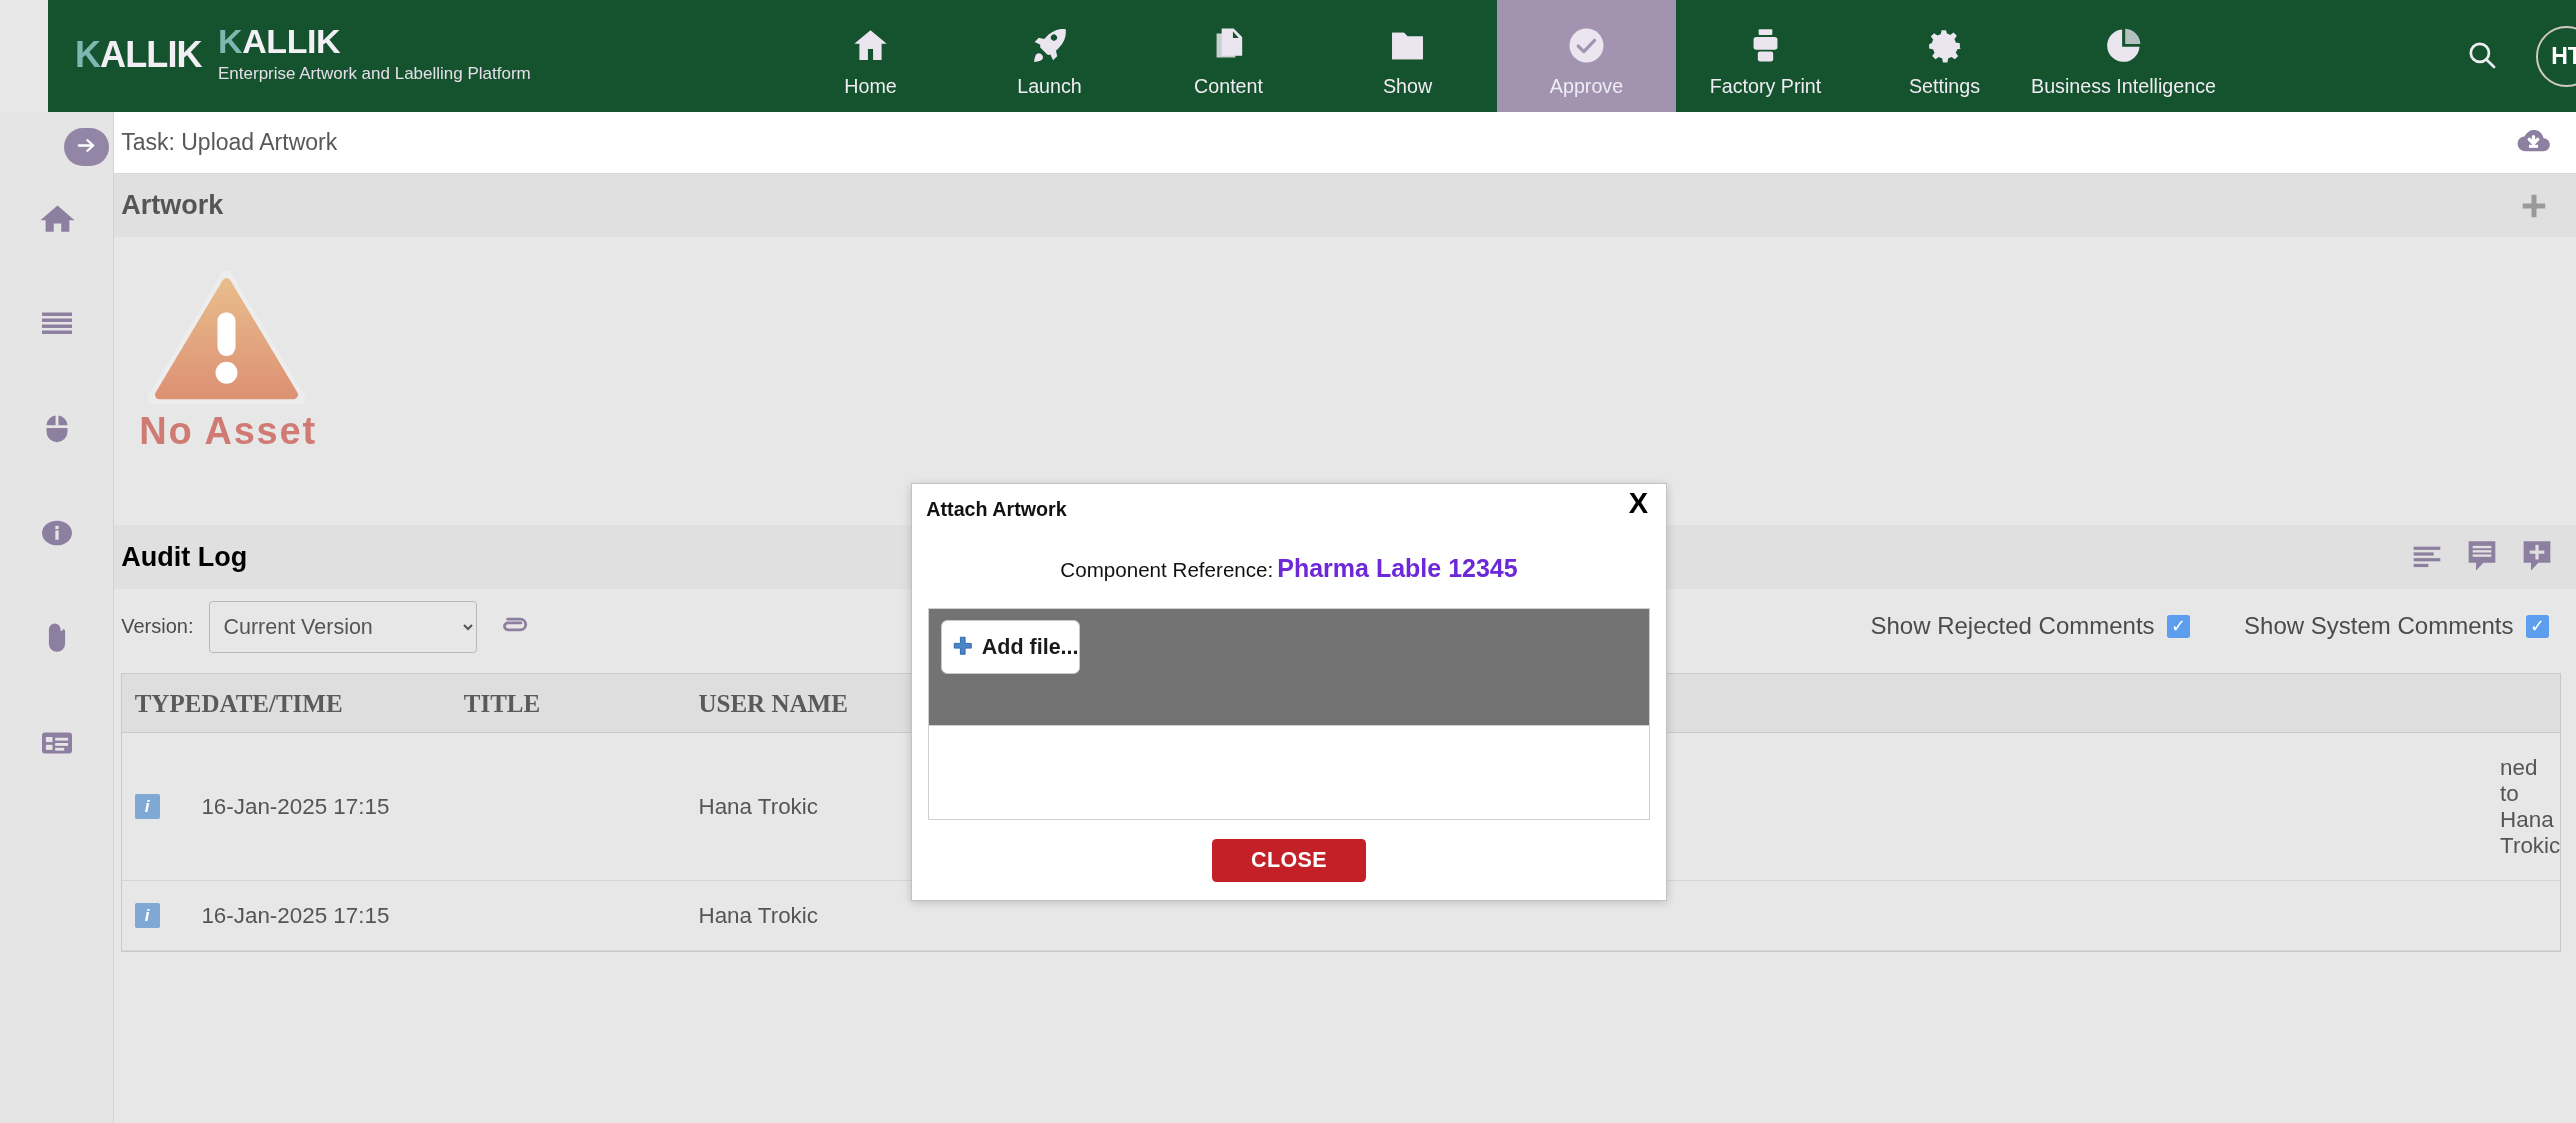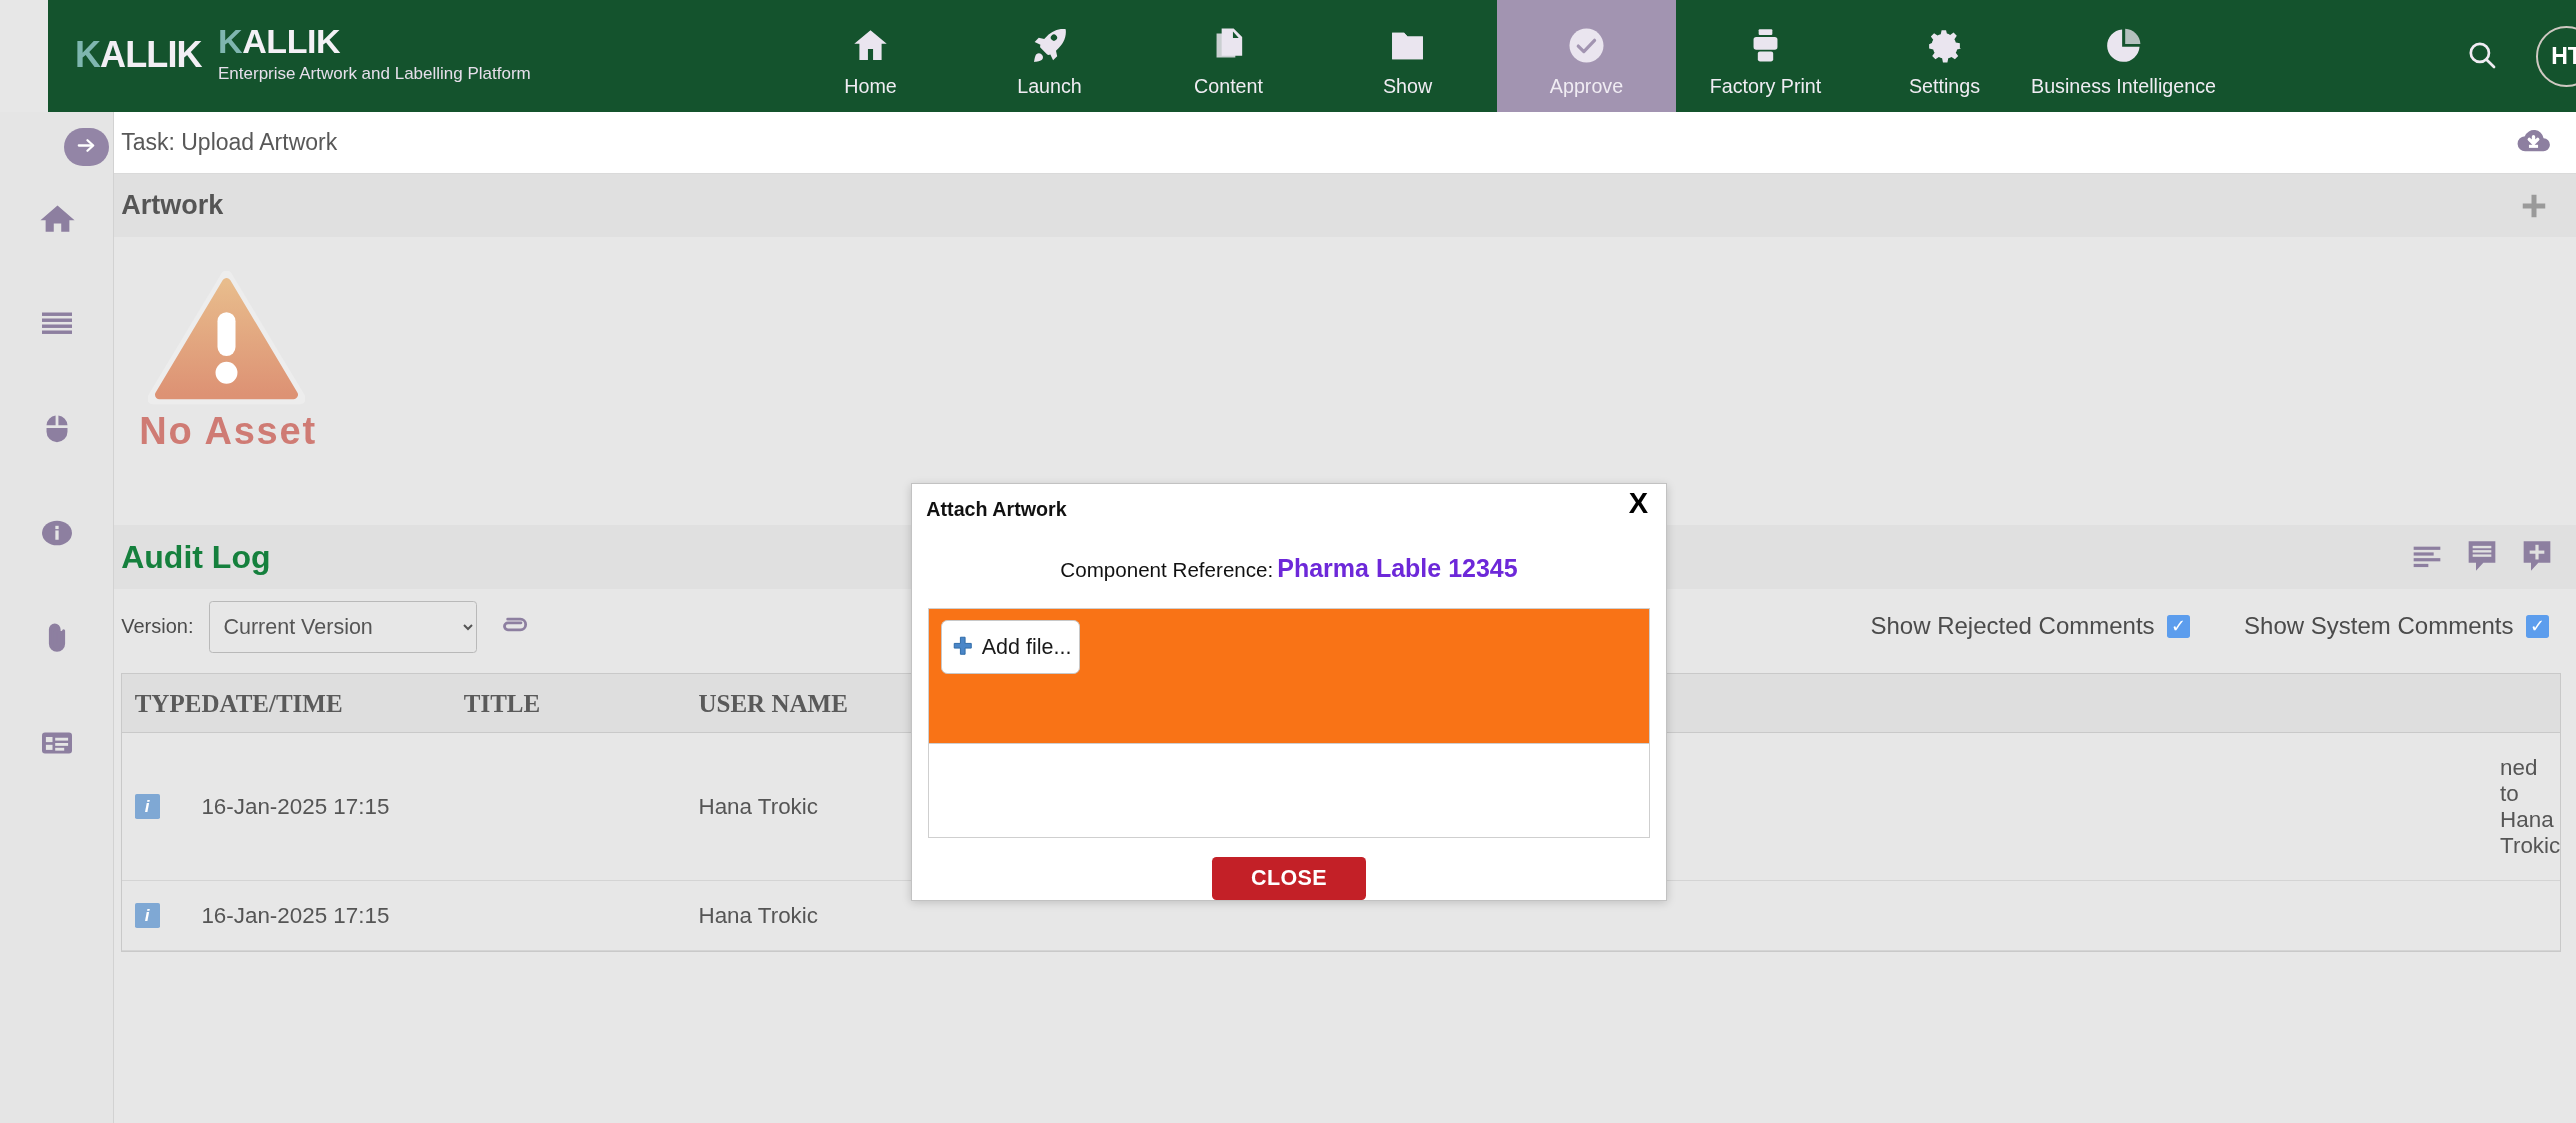--- a/index.html
+++ b/index.html
@@ -103,21 +103,21 @@
   .noasset .no-label {
     margin-top: 5.4px; font-size: 38px; font-weight: bold; color: #cf7b74;
     letter-spacing: 1.8px; text-align: left;
   }
 
   
   .audit-head {
     position: relative; height: 64px; background: #e0e0e0;
     display: flex; align-items: center; padding-left: 7.2px;
   }
-  .audit-head .sh-title { font-size: 32px; font-weight: bold; color: #15803d; }
+  .audit-head .sh-title { font-size: 27px; font-weight: bold; color: #000000; }
   .audit-tools { position: absolute; right: 23px; top: 12.5px; display: flex; gap: 23px; align-items: center; }
   .audit-tools .tool { cursor: pointer; }
 
   .audit-filter {
     position: relative; height: 75px; background: #e7e7e7;
     display: flex; align-items: center; padding-left: 7.2px;
   }
   .version-lbl { font-size: 20px; color: #4b4b4b; margin-right: 16px; }
   .version-select {
     width: 268px; height: 52px; background: #e7e7e7;
@@ -176,22 +176,23 @@
   .modal-x {
     position: absolute; right: 18px; top: 5.4px;
     font-size: 29px; font-weight: bold; color: #000; cursor: pointer;
     line-height: 1; font-family: "Liberation Sans", sans-serif;
   }
   .modal-ref { text-align: center; margin-top: 19.7px; }
   .modal-ref .ref-lbl { font-size: 20.6px; color: #111; }
   .modal-ref .ref-val { font-size: 25px; font-weight: bold; color: #6d28d9; }
 
   .uploader {
-    margin: 25px 16px 0 16px; border: 0.9px solid #cfcfcf; background: #f97316;
-    height: 136px;
+    margin: 25px 16px 0 16px; border: 0.9px solid #cfcfcf; background: #737373;
+    height: 118px;
+    font-weight: bold;
   }
   .addfile-btn {
     margin: 11.6px 0 0 11.6px; width: 139px; height: 54px;
     border: 0.9px solid #c8c8c8; border-radius: 6.3px; background: #fff;
     display: flex; align-items: center; gap: 8px; padding-left: 10.7px;
     cursor: pointer;
   }
   .addfile-btn .afl { font-size: 21.5px; color: #1a1a1a; }
   .uploader-list { margin: 0 16px 0 16px; border: 0.9px solid #cfcfcf; border-top: none; height: 94px; background: #fff; }
 

